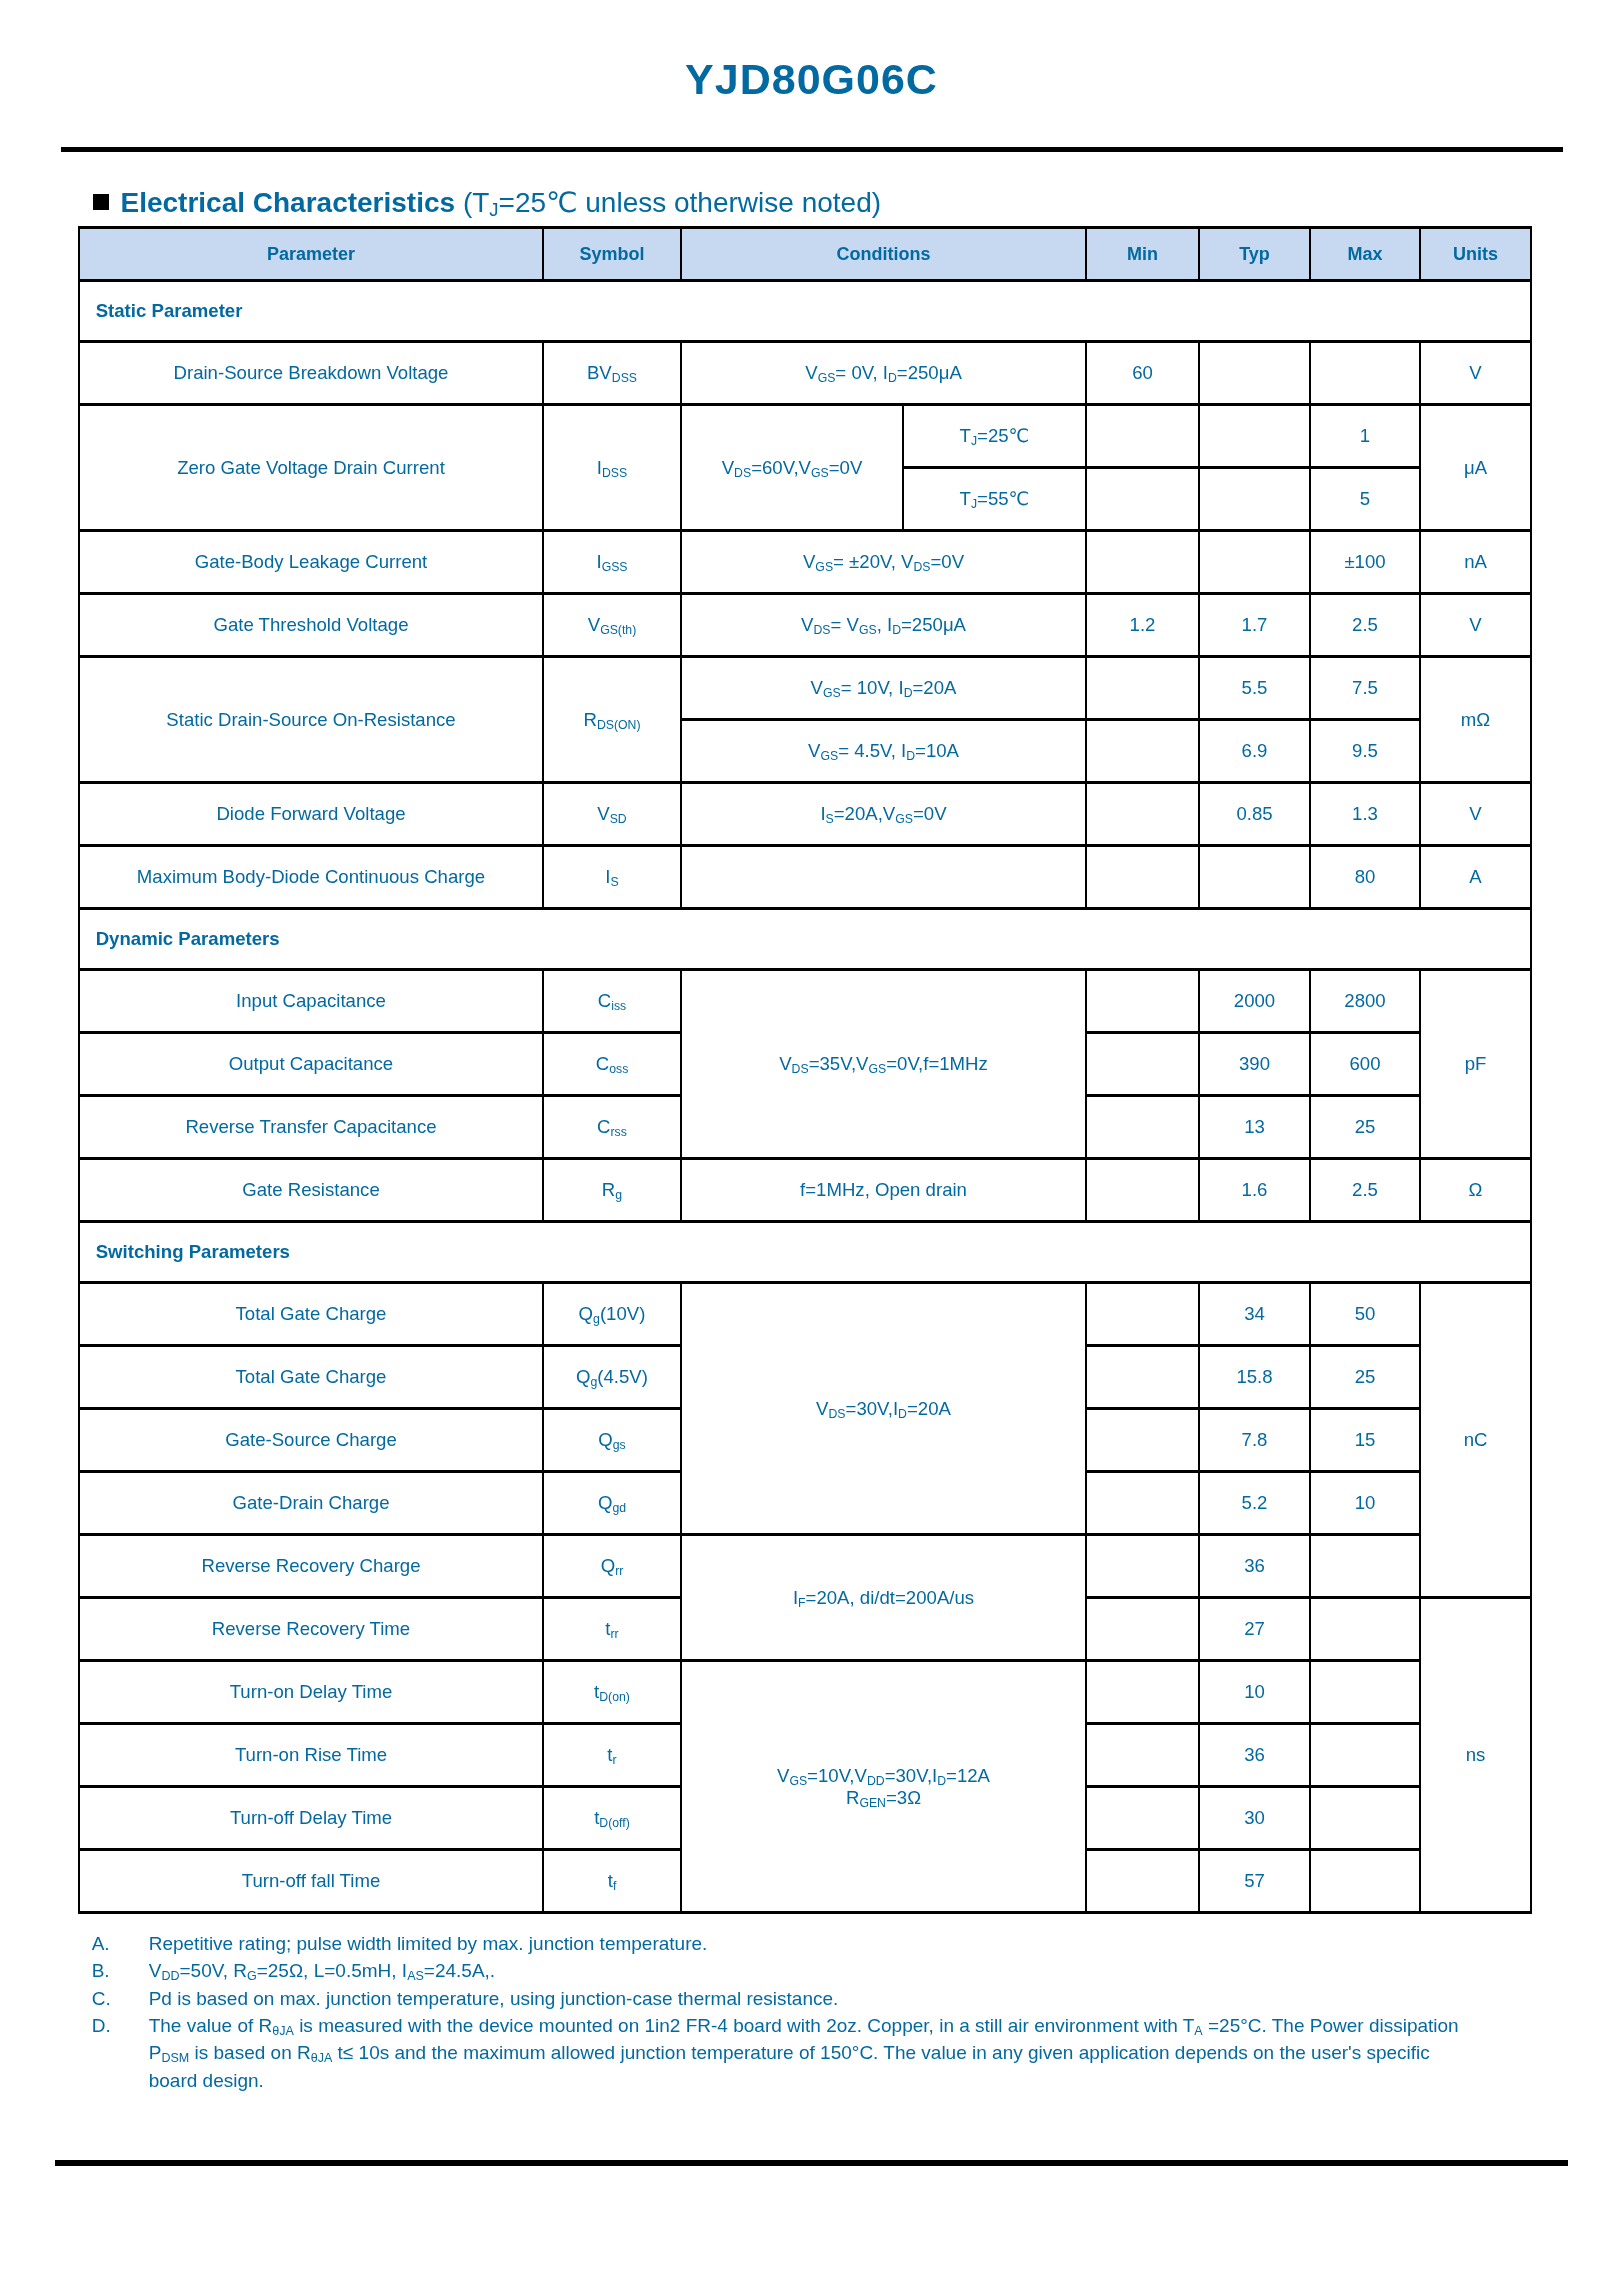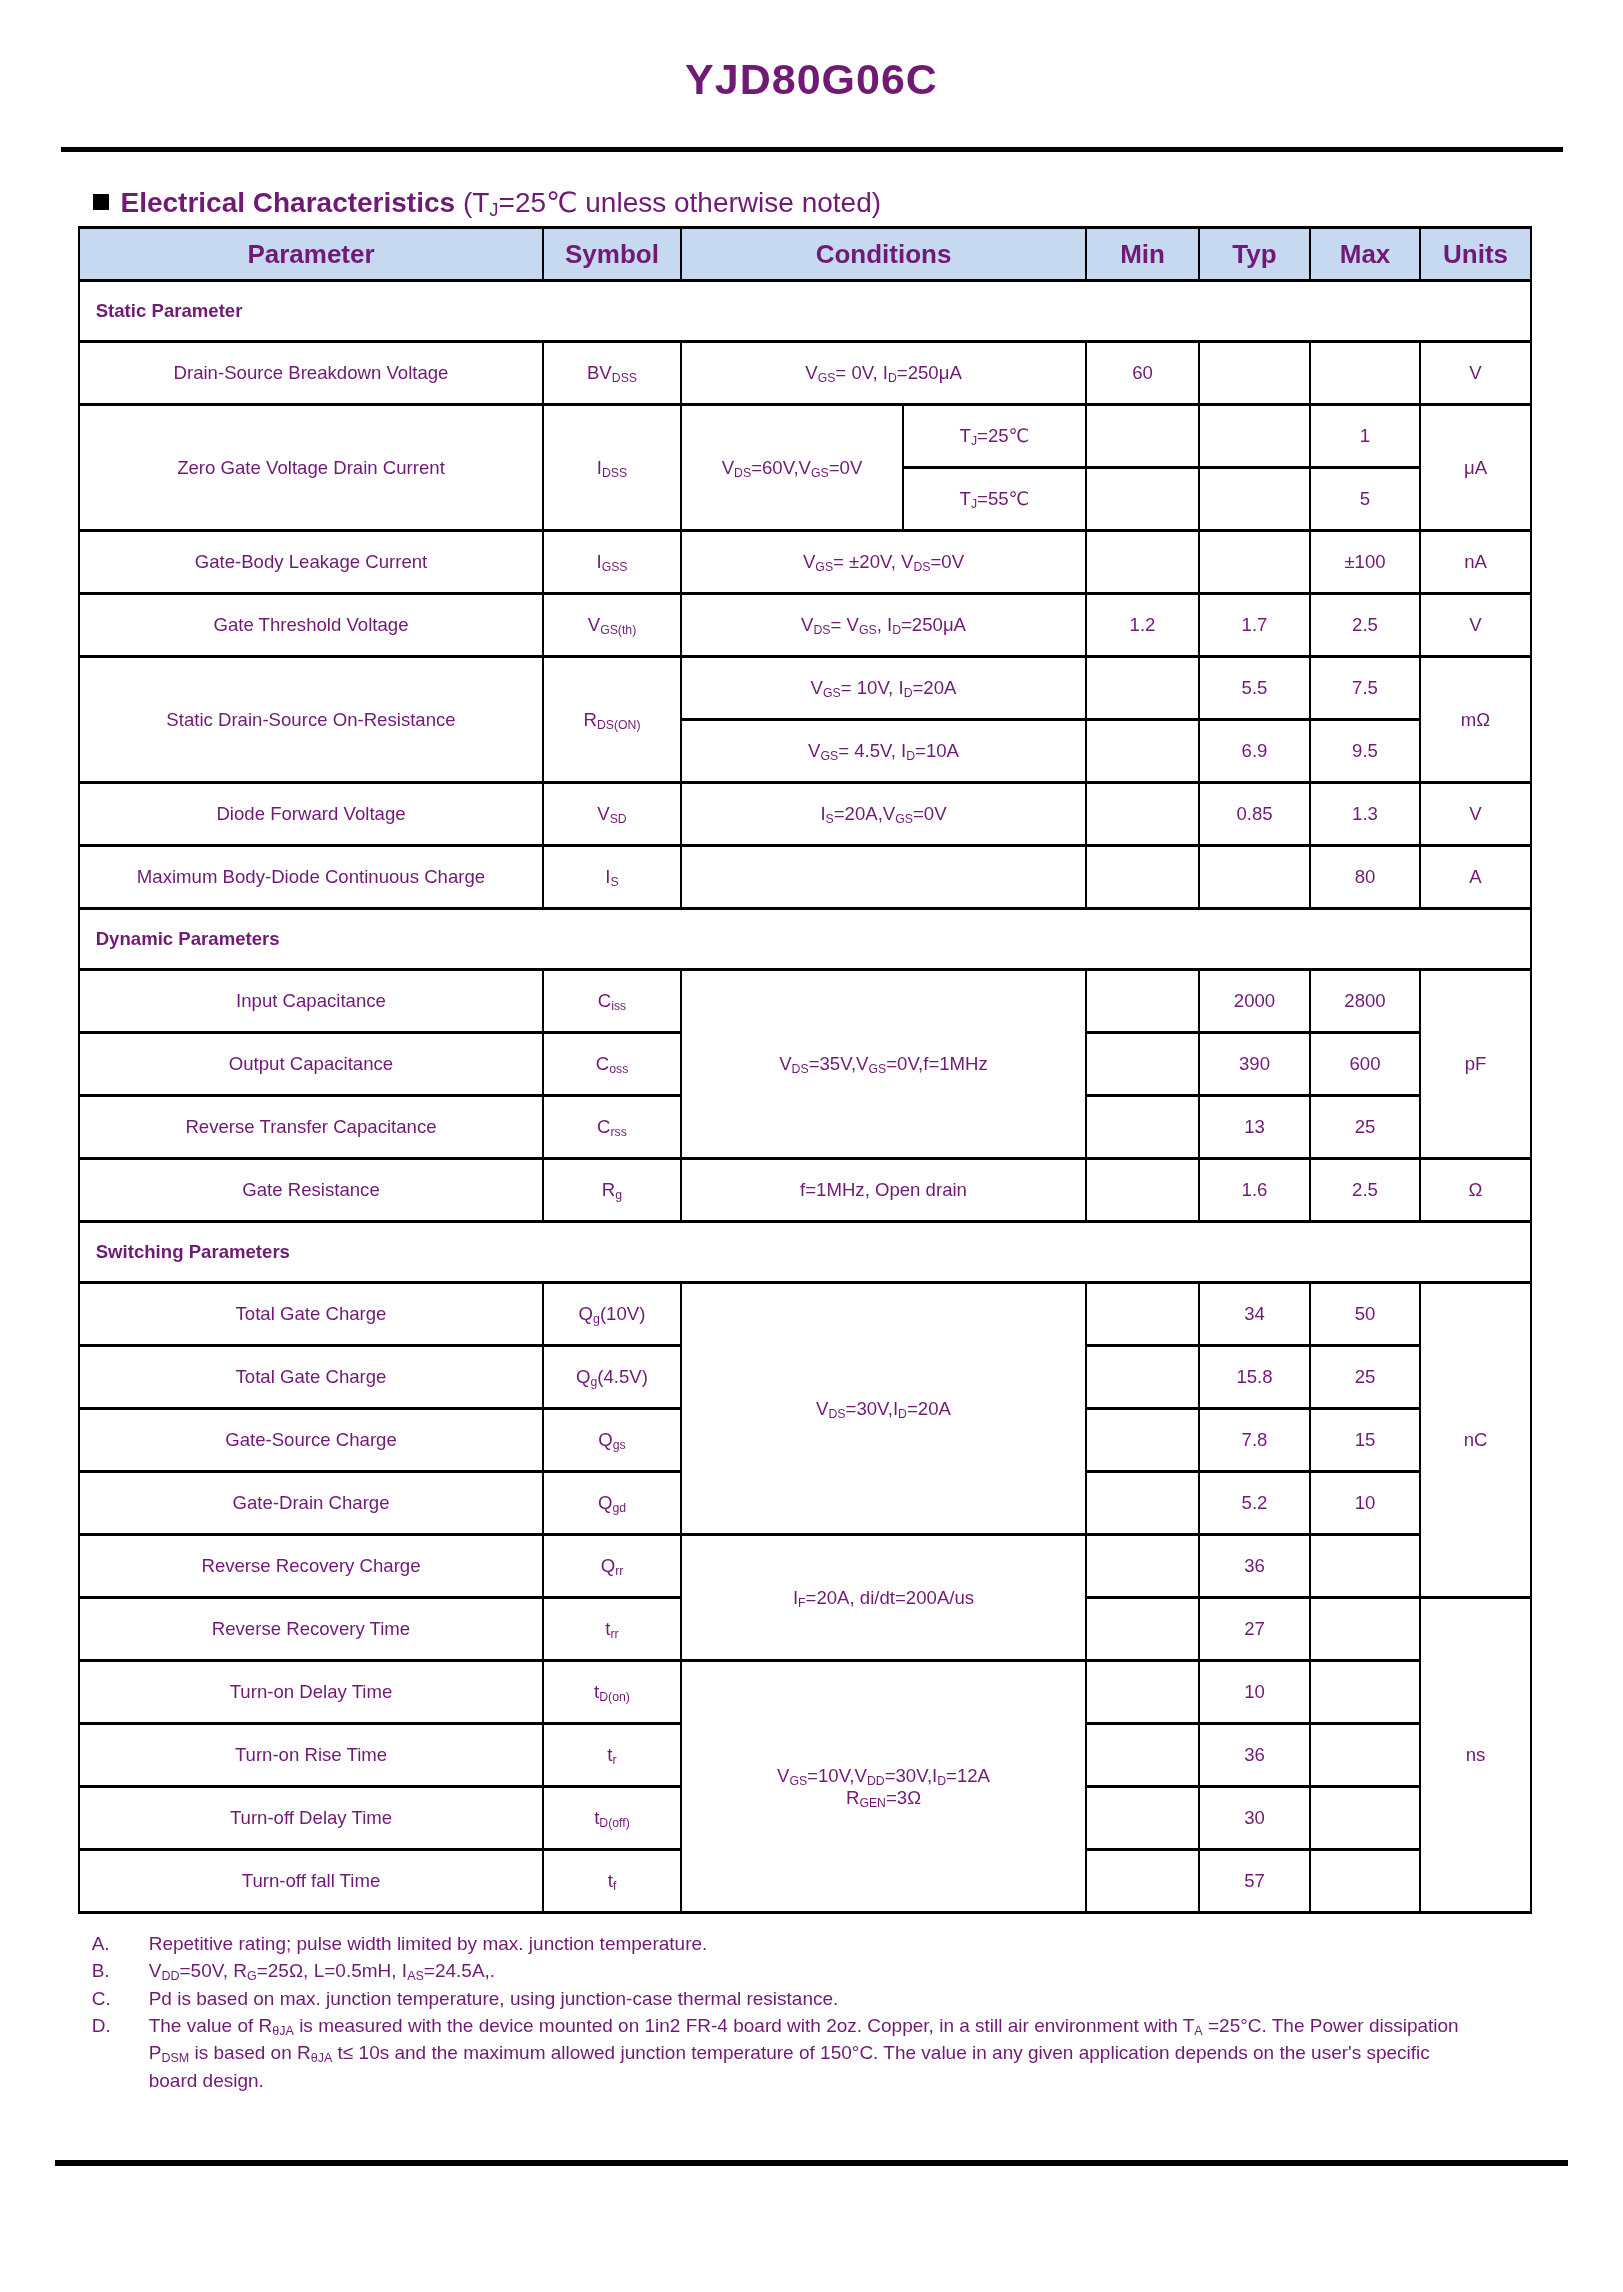--- a/index.html
+++ b/index.html
@@ -3,21 +3,21 @@
 <meta charset="utf-8">
 <style>
   html, body { margin: 0; padding: 0; background: #e8e8e8; }
   .page {
     position: relative;
     width: 1623px;
     height: 2293px;
     margin: 0 auto;
     background: #ffffff;
     font-family: "Liberation Sans", "DejaVu Sans", sans-serif;
-    color: #701a75;
+    color: #0369a1;
     overflow: hidden;
   }
   .doc-title {
     position: absolute;
     top: 55px; left: 0; width: 100%;
     text-align: center;
     font-size: 43px;
     font-weight: bold;
     letter-spacing: 1px;
     margin: 0;
@@ -59,21 +59,21 @@
     padding: 2px 5.9px;
     overflow: hidden;
   }
   table.ec { border-left-width: 2.9px; border-right-width: 2.9px; border-style: solid; border-color:#000; }
   tr.head  { height: 53px; }
   tr.sec   { height: 61px; }
   tr.row   { height: 63px; }
   tr.head th {
     background: #C6D9F1;
     font-weight: bold;
-    font-size: 26px;
+    font-size: 18px;
   }
   td.param, tr.sec td {
     text-align: left;
     padding-left: 15.7px;
   }
   tr.sec td { font-weight: bold; border-radius: 23px; }
   td.cond { white-space: pre-line; }
   sub { font-size: 0.66em; line-height: 0; vertical-align: -0.22em; }
 
   .notes {

